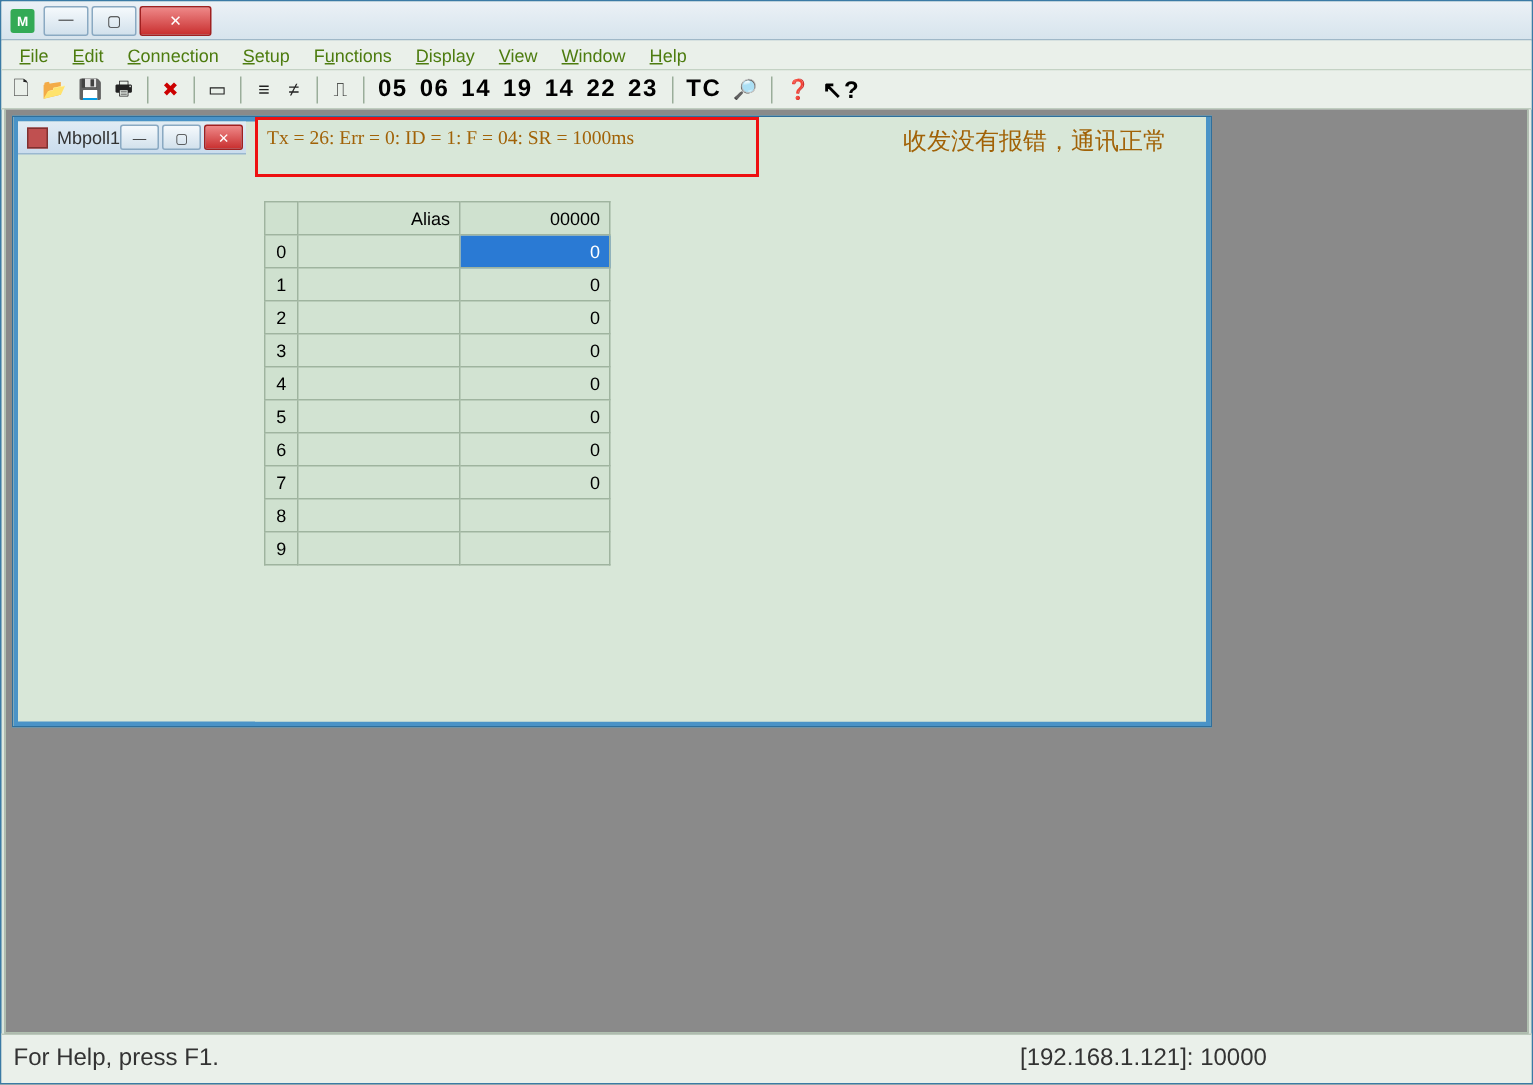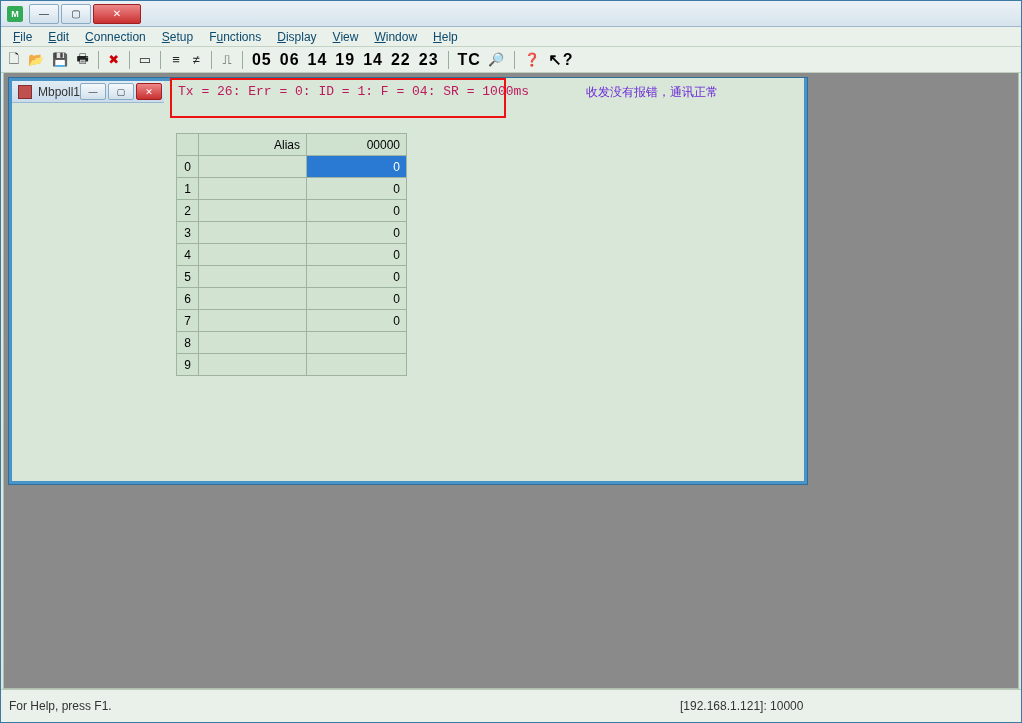--- a/index.html
+++ b/index.html
@@ -57,21 +57,21 @@
   }
   .win-btn.close.wide { width: 48px; }
   .menubar {
     height: 20px;
     background: #eaf0ea;
     display: flex;
     align-items: center;
     gap: 4px;
     padding: 0 6px;
     font-size: 12px;
-    color: #0c4a6e;
+    color: #4d7c0f;
     border-bottom: 1px solid #c4d2c4;
   }
   .menubar .menu-item {
     padding: 1px 6px;
     cursor: default;
   }
   .menubar .u { text-decoration: underline; }
   .toolbar {
     height: 26px;
     background: #eaf0ea;
@@ -153,31 +153,31 @@
     position: relative;
     padding: 4px 6px;
   }
   .red-box {
     position: absolute;
     left: 0px; top: 0px;
     width: 336px; height: 40px;
     border: 2px solid #e11;
   }
   .status-line {
-    font-family: Liberation Mono, monospace;
+    font-family: Liberation Serif, serif;
     font-size: 13px;
-    color: #be185d;
+    color: #a16207;
     padding: 2px 2px 0 2px;
   }
   .annotation {
     position: absolute;
-    left: 416px; top: 6px;
-    color: #6d28d9;
+    left: 432px; top: 6px;
+    color: #a16207;
     font-family: "Microsoft YaHei","SimSun",sans-serif;
-    font-size: 12px;
+    font-size: 16px;
   }
   .data-table {
     margin-top: 34px;
     border-collapse: collapse;
     font-size: 12px;
   }
   .data-table th, .data-table td {
     border: 1px solid #9fb49f;
     padding: 2px 6px;
     height: 22px;
@@ -199,21 +199,21 @@
   .data-table tr.sel td.val-col {
     background: #2a7ad4;
     color: #fff;
   }
   .statusbar {
     height: 22px;
     background: #eaf0ea;
     border-top: 1px solid #bccabc;
     display: flex;
     align-items: center;
-    font-size: 12px;
+    font-size: 16px;
     color: #333;
     padding: 16px 2px;
   }
   .statusbar .sb-left { flex: 1; padding-left: 6px; }
   .statusbar .sb-cell {
     border-left: 1px solid #bccabc;
     padding: 0 60px 0 10px;
     height: 100%;
     display: flex; align-items: center;
   }

